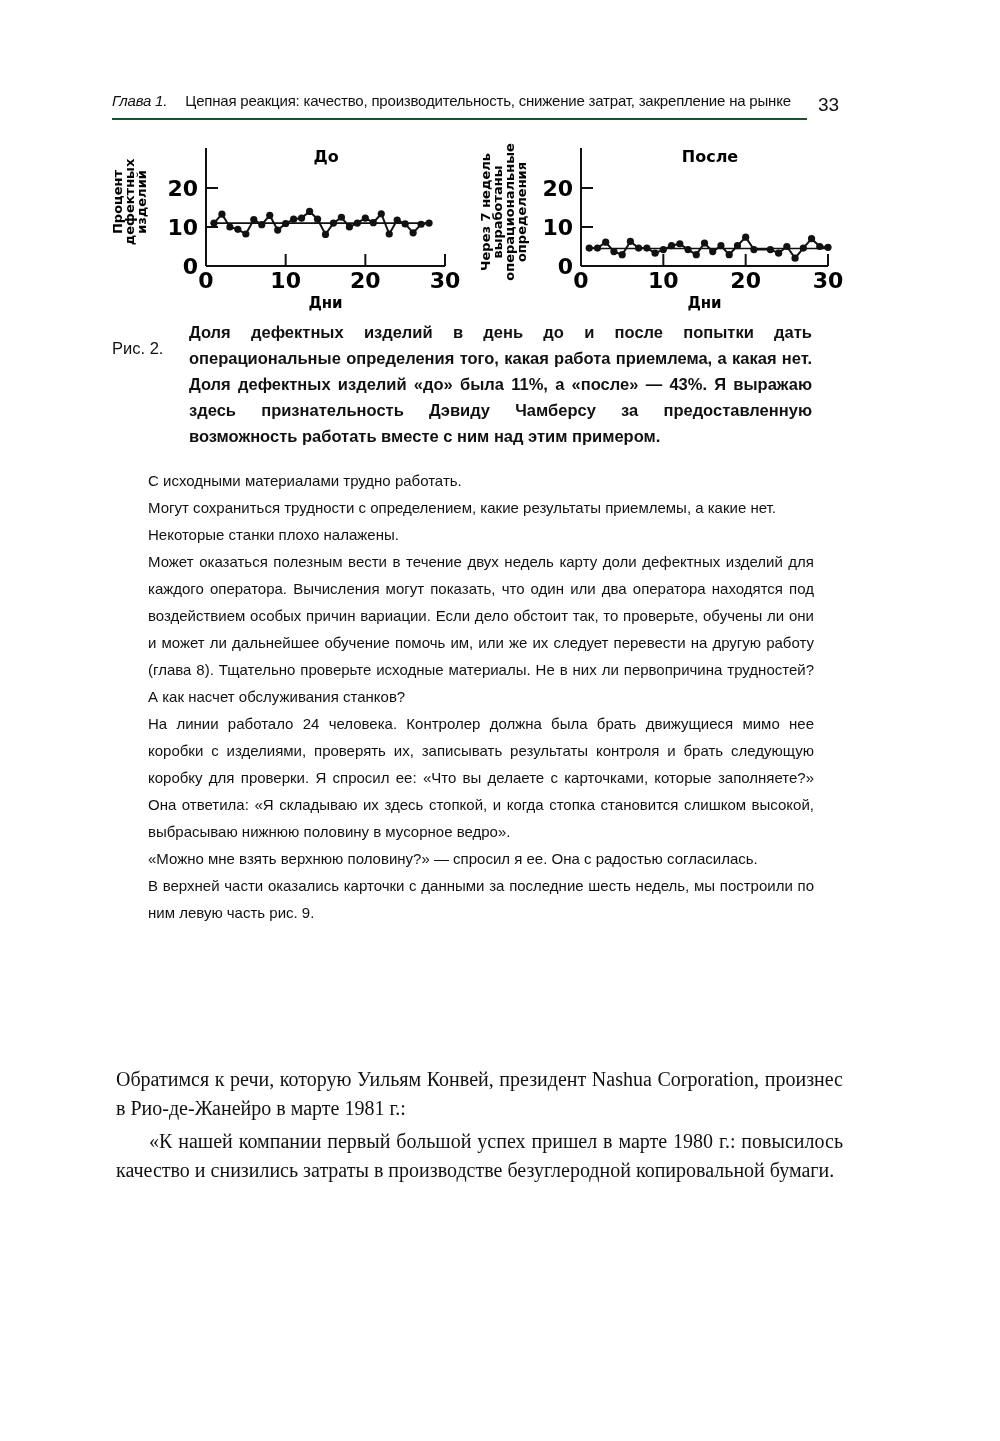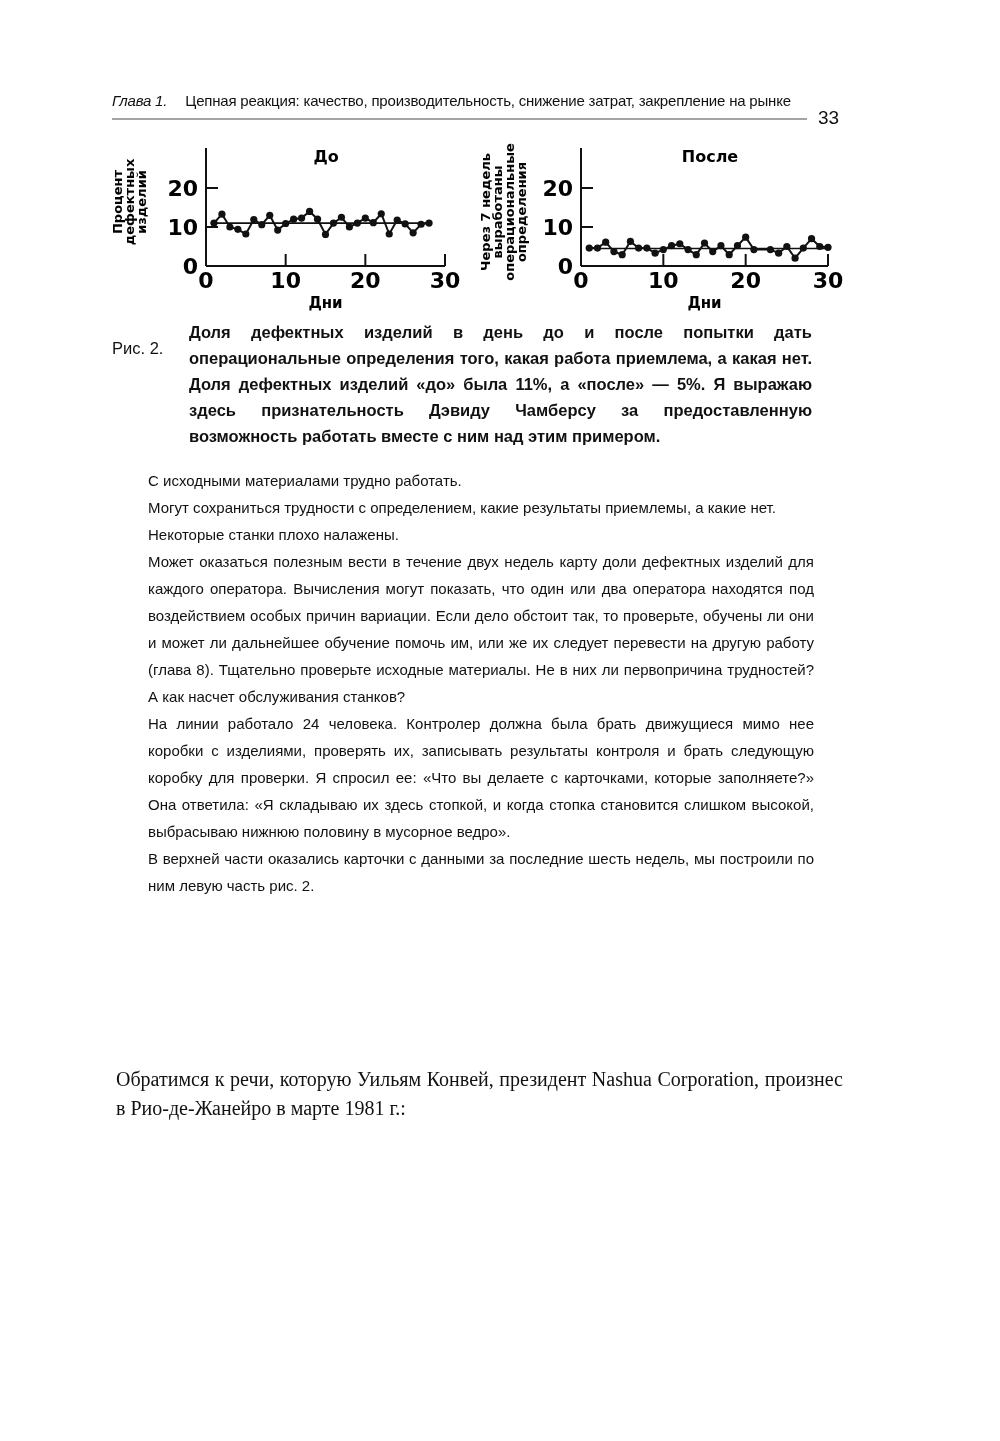--- a/index.html
+++ b/index.html
@@ -1,19 +1,19 @@
 <!DOCTYPE html>
 <html><head>
 <meta charset="utf-8">
 <style>
   html, body { margin:0; padding:0; background:#fff; }
   body { width:1000px; height:1441px; position:relative; color:#111; overflow:hidden; }
-  .running-head { position:absolute; left:112px; top:92px; width:695px; height:26px; border-bottom:2px solid #a3a3a3; font-family:"Liberation Sans", sans-serif; font-size:15px; letter-spacing:-0.2px; }
+  .running-head { position:absolute; left:112px; top:92px; width:695px; height:26px; border-bottom:2px solid #14532d; font-family:"Liberation Sans", sans-serif; font-size:15px; letter-spacing:-0.2px; }
   .running-head .chap { font-style:italic; margin-right:18px; }
-  .page-num { position:absolute; left:818px; top:94px; font-family:"Liberation Sans", sans-serif; font-size:19px;margin-top:13px; }
+  .page-num { position:absolute; left:818px; top:94px; font-family:"Liberation Sans", sans-serif; font-size:19px; }
   .chart-svg { position:absolute; left:100px; top:140px; }
   .caption { position:absolute; left:112px; top:319px; width:700px; font-family:"Liberation Sans", sans-serif; font-size:16.5px; font-weight:bold; line-height:26px; }
   .caption .fig-label { position:absolute; left:0; top:16px; font-weight:normal; }
   .caption .fig-text { margin-left:77px; text-align:justify; }
   .body-list { position:absolute; left:148px; top:467px; width:666px; font-family:Liberation Sans, sans-serif; font-size:15px; line-height:27px; }
   .body-list p { margin:0; text-align:justify; }
   .section { position:absolute; left:112px; top:1061px; width:735px; font-family:"Liberation Serif", serif; font-size:20px; line-height:29px; }
   .section h2 { margin:0; font-size:20px; font-weight:bold; line-height:28px; }
   .section p { margin:4px; text-align:justify; }
   .section p.indent { text-indent:33px; }
@@ -128,27 +128,29 @@
       <circle cx="695.0666666666666" cy="118.2" r="3.6" fill="#111"></circle>
       <circle cx="703.3" cy="108.06" r="3.6" fill="#111"></circle>
       <circle cx="711.5333333333333" cy="98.7" r="3.6" fill="#111"></circle>
       <circle cx="719.7666666666667" cy="106.5" r="3.6" fill="#111"></circle>
       <circle cx="728" cy="107.28" r="3.6" fill="#111"></circle>
     </g>
   </svg>
 
 <div class="caption">
   <span class="fig-label">Рис. 2.</span>
-  <div class="fig-text">Доля дефектных изделий в день до и после попытки дать операциональные определения того, какая работа приемлема, а какая нет. Доля дефектных изделий «до» была 11%, а «после» — 5%. Я выражаю здесь признательность Дэвиду Чамберсу за предоставленную возможность работать вместе с ним над этим примером.</div>
+  <div class="fig-text">Доля дефектных изделий в день до и после попытки дать операциональные определения того, какая работа приемлема, а какая нет. Доля дефектных изделий «до» была 11%, а «после» — 43%. Я выражаю здесь признательность Дэвиду Чамберсу за предоставленную возможность работать вместе с ним над этим примером.</div>
 </div>
 
 <div class="body-list">
   <p>С исходными материалами трудно работать.</p>
   <p>Могут сохраниться трудности с определением, какие результаты приемлемы, а какие нет.</p>
   <p>Некоторые станки плохо налажены.</p>
   <p>Может оказаться полезным вести в течение двух недель карту доли дефектных изделий для каждого оператора. Вычисления могут показать, что один или два оператора находятся под воздействием особых причин вариации. Если дело обстоит так, то проверьте, обучены ли они и может ли дальнейшее обучение помочь им, или же их следует перевести на другую работу (глава 8). Тщательно проверьте исходные материалы. Не в них ли первопричина трудностей? А как насчет обслуживания станков?</p>
   <p>На линии работало 24 человека. Контролер должна была брать движущиеся мимо нее коробки с изделиями, проверять их, записывать результаты контроля и брать следующую коробку для проверки. Я спросил ее: «Что вы делаете с карточками, которые заполняете?» Она ответила: «Я складываю их здесь стопкой, и когда стопка становится слишком высокой, выбрасываю нижнюю половину в мусорное ведро».</p>
-  <p>В верхней части оказались карточки с данными за последние шесть недель, мы построили по ним левую часть рис. 2.</p>
+  <p>«Можно мне взять верхнюю половину?» — спросил я ее. Она с радостью согласилась.</p>
+  <p>В верхней части оказались карточки с данными за последние шесть недель, мы построили по ним левую часть рис. 9.</p>
 </div>
 
 <div class="section">
   <p>Обратимся к речи, которую Уильям Конвей, президент Nashua Corporation, произнес в Рио-де-Жанейро в марте 1981 г.:</p>
+  <p class="indent">«К нашей компании первый большой успех пришел в марте 1980 г.: повысилось качество и снизились затраты в производстве безуглеродной копировальной бумаги.</p>
 </div>
 
 </body></html>

